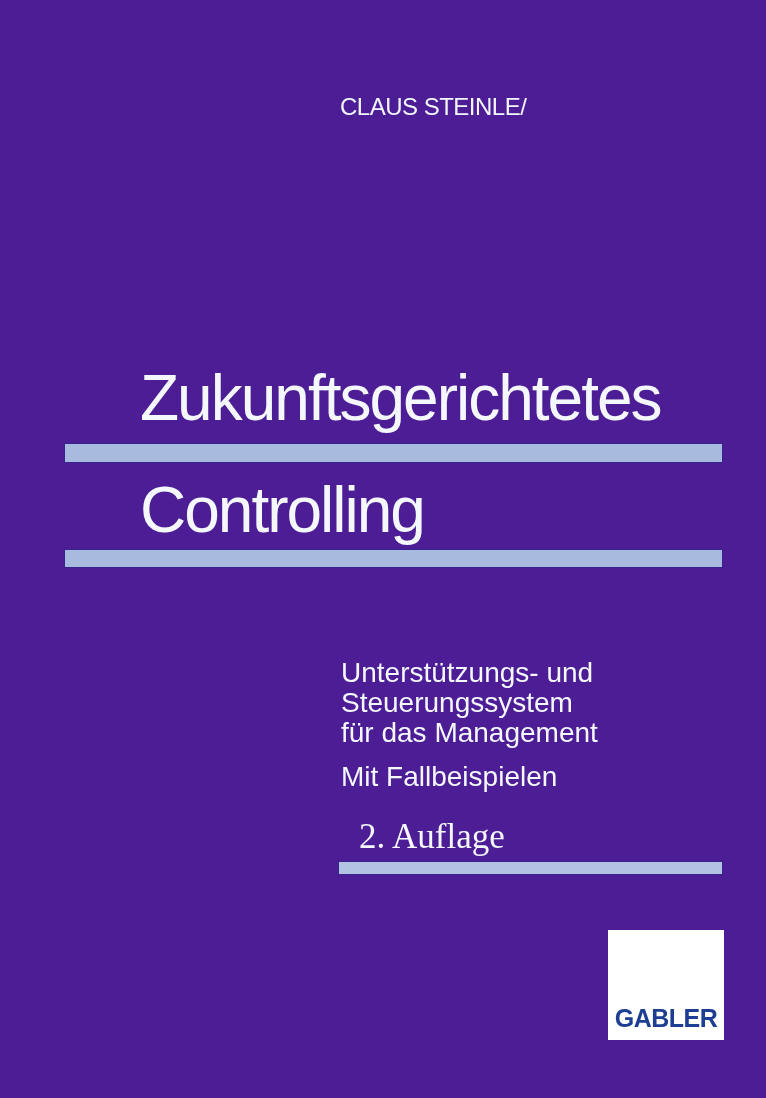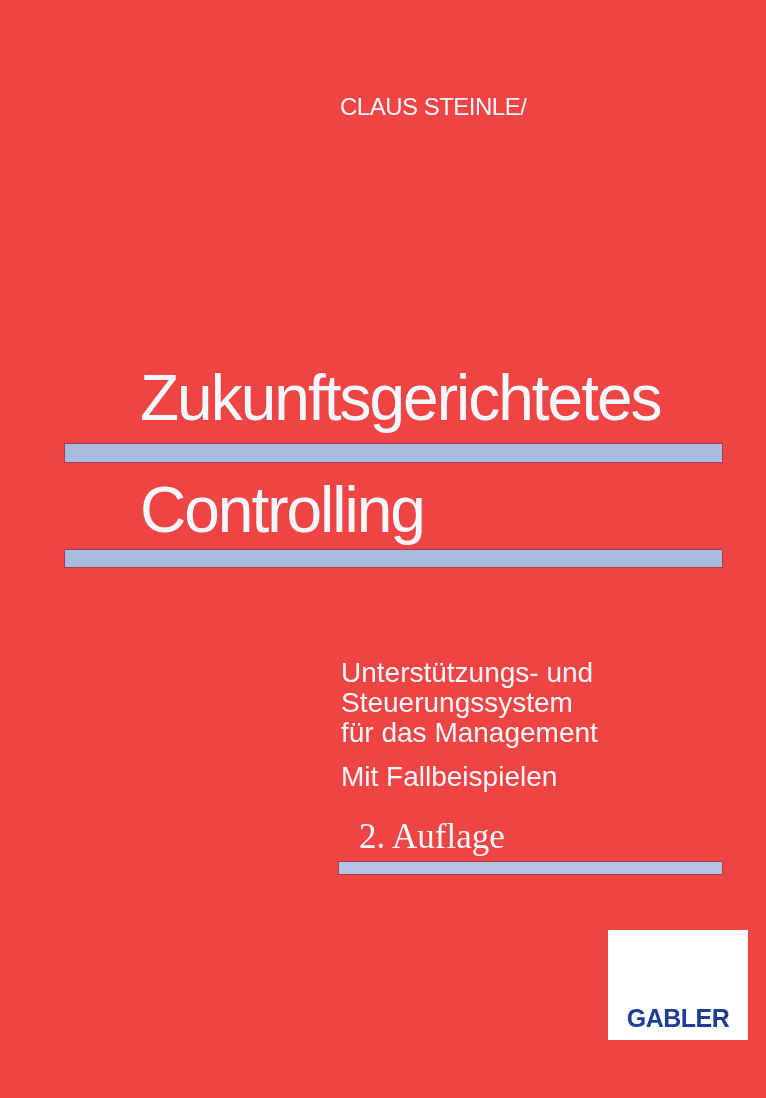--- a/index.html
+++ b/index.html
@@ -4,21 +4,21 @@
 <style>
   html, body {
     margin: 0;
     padding: 0;
     background: #0d337a;
   }
   .cover {
     position: relative;
     width: 766px;
     height: 1098px;
-    background: #ef4444;
+    background: #4c1d95;
     overflow: hidden;
     font-family: "Liberation Sans", sans-serif;
   }
   
   .authors {
     position: absolute;
     left: 340px;
     top: 90px;
     color: #f2f6fc;
     font-size: 24px;
@@ -79,21 +79,21 @@
     font-size: 35px;
     line-height: 34px;
     white-space: nowrap;
     font-family: Liberation Serif, serif;
   }
   
   .logo {
     position: absolute;
     left: 608px;
     top: 930px;
-    width: 140px;
+    width: 116px;
     height: 110px;
     background: #ffffff;
     display: flex;
     align-items: flex-end;
     justify-content: center;
   }
   .logo-text {
     color: #1d3e92;
     font-weight: 700;
     font-size: 25px;

